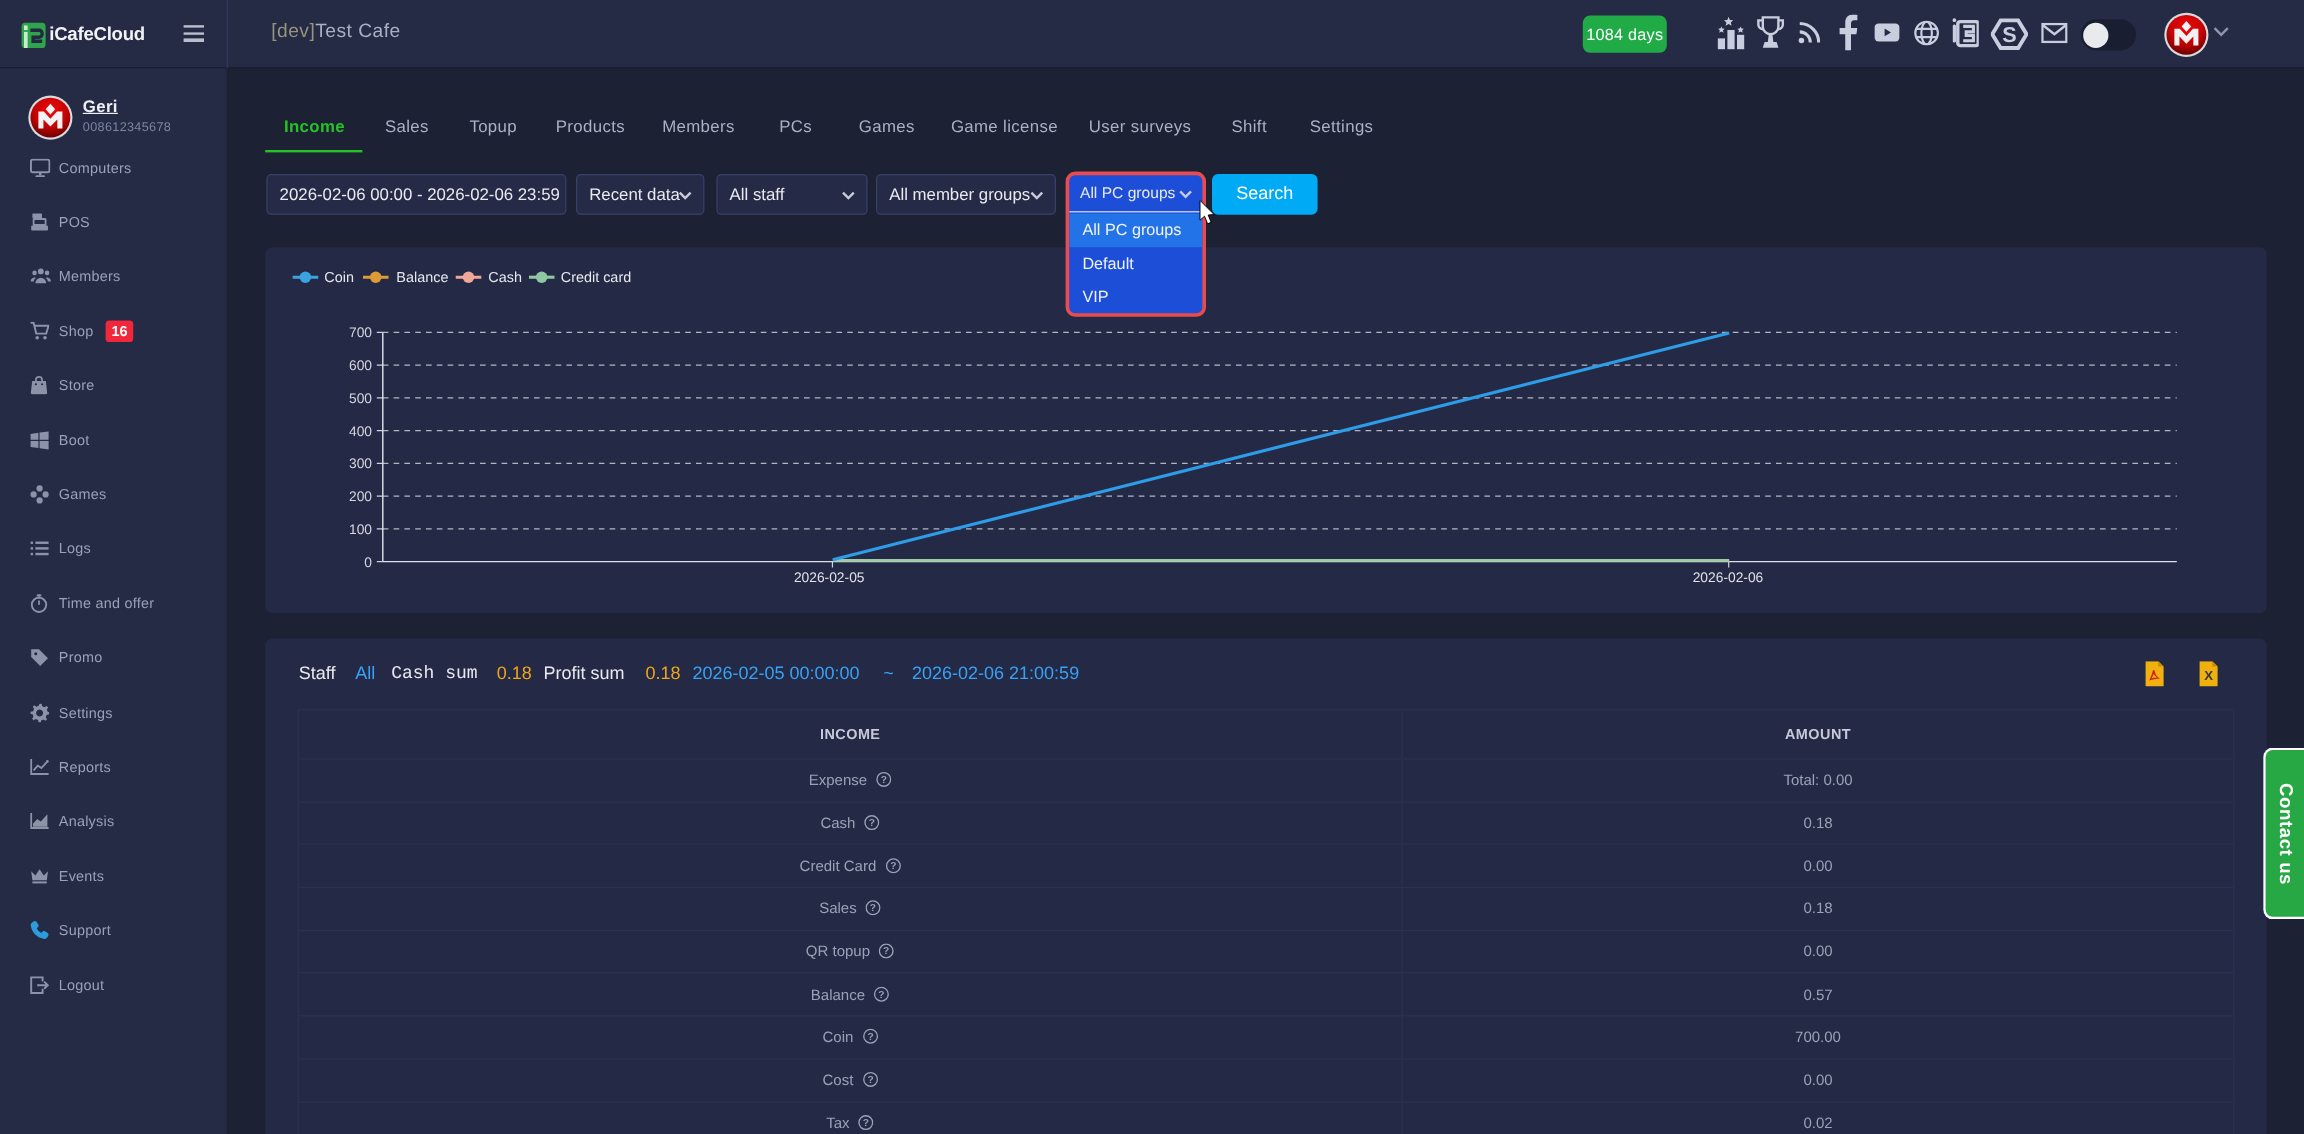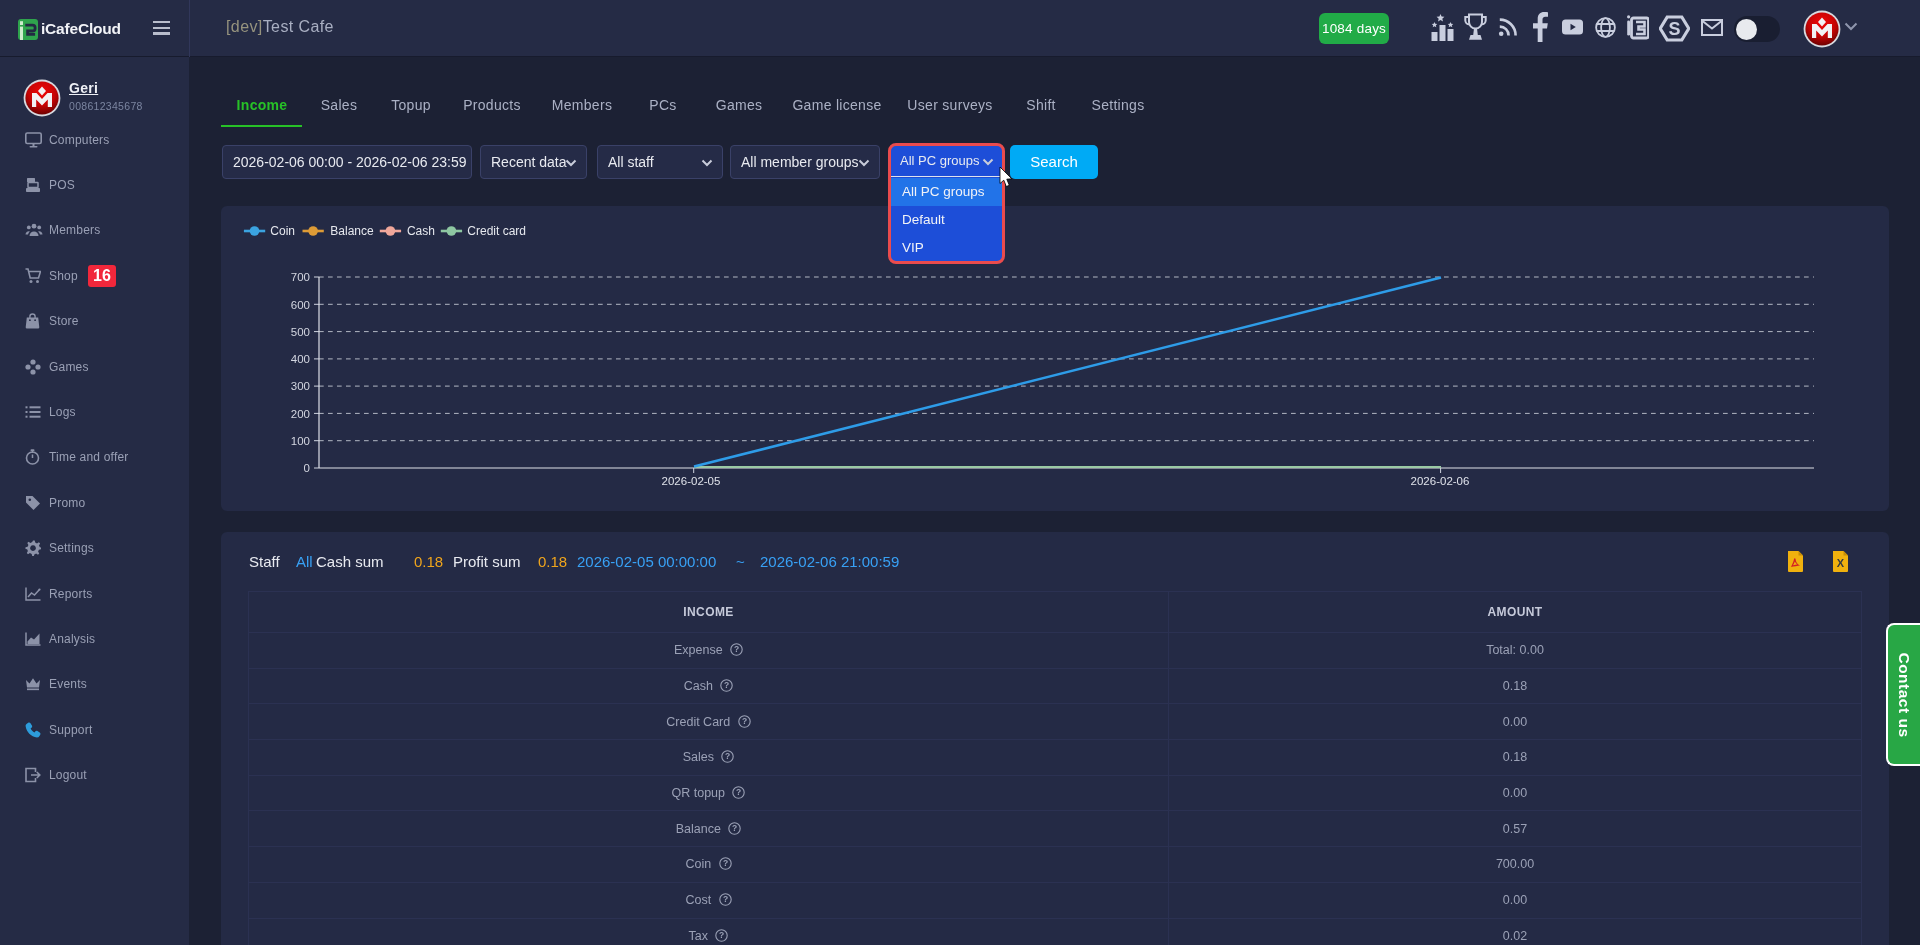--- a/index.html
+++ b/index.html
@@ -21,21 +21,21 @@
 #chev { position:absolute; left:1844px; top:22px; }
 
 #sidebar { position:absolute; left:0; top:57px; width:189px; height:888px; background:#252b45; }
 #prof-av { position:absolute; left:23px; top:22px; }
 #prof-name { position:absolute; left:69px; top:23px; font-size:14px; font-weight:bold; color:#eef0f5; letter-spacing:0.3px;text-decoration:underline; }
 #prof-num { position:absolute; left:69px; top:43px; font-size:10.5px; color:#7b85a0; letter-spacing:0.3px; }
 #menu { position:absolute; left:0; top:60px; width:189px; }
 .mi { position:relative; height:45.4px; }
 .mi svg { position:absolute; left:25px; top:50%; transform:translateY(-50%); }
 .mi .lbl { position:absolute; left:49px; top:50%; transform:translateY(-50%); font-size:12px; color:#9aa0b5; letter-spacing:0.2px; }
-.badge16 { position:absolute; left:88px; top:50%; transform:translateY(-50%); background:#f1273b; color:#fff; font-size:16px; font-weight:bold; border-radius:3px; padding:2px 5px; }
+.badge16 { position:absolute; left:88px; top:50%; transform:translateY(-50%); background:#f1273b; color:#fff; font-size:12px; font-weight:bold; border-radius:3px; padding:2px 5px; }
 
 #main { position:absolute; left:189px; top:57px; width:1731px; height:888px; background:#1c2134; }
 
 #tabs { position:absolute; left:221px; top:88px; height:40px; }
 .tab { position:absolute; top:0; font-size:14px; color:#abb1c5; letter-spacing:0.3px; white-space:nowrap; transform:translateX(-50%); line-height:34px; }
 .tab.active { color:#27c127; font-weight:bold; }
 #tabline { position:absolute; left:221px; top:125px; width:81px; height:2px; background:#27c127; }
 
 .fld { position:absolute; top:145px; height:34px; background:#252b47; border:1px solid #3a4168; border-radius:4px; color:#e8eaf0; font-size:14px; line-height:32px; white-space:nowrap; }
 .fld .tx { padding-left:10px; }
@@ -207,20 +207,29 @@
         <span class="badge16">16</span>
       </div>
 <div class="mi">
         <svg width="15" height="16" viewBox="0 0 15 16">
           <path d="M1.8 4.5 L13.2 4.5 L14.3 14.2 a1.3 1.3 0 0 1 -1.3 1.4 L2 15.6 a1.3 1.3 0 0 1 -1.3 -1.4 Z" fill="#8c92a8"></path>
           <path d="M4.9 6.5 L4.9 3.6 a2.6 2.6 0 0 1 5.2 0 L10.1 6.5" fill="none" stroke="#8c92a8" stroke-width="1.4"></path>
           <circle cx="4.9" cy="7.2" r="0.9" fill="#252b45"></circle>
           <circle cx="10.1" cy="7.2" r="0.9" fill="#252b45"></circle>
         </svg>
         <span class="lbl">Store</span>
+      </div>
+<div class="mi">
+        <svg width="16" height="16" viewBox="0 0 16 16">
+          <path d="M0.5 2.6 L7 1.7 L7 7.5 L0.5 7.5 Z" fill="#8c92a8"></path>
+          <path d="M8 1.5 L15.5 0.5 L15.5 7.5 L8 7.5 Z" fill="#8c92a8"></path>
+          <path d="M0.5 8.5 L7 8.5 L7 14.3 L0.5 13.4 Z" fill="#8c92a8"></path>
+          <path d="M8 8.5 L15.5 8.5 L15.5 15.5 L8 14.5 Z" fill="#8c92a8"></path>
+        </svg>
+        <span class="lbl">Boot</span>
       </div>
 <div class="mi">
         <svg width="16" height="16" viewBox="0 0 16 16">
           <circle cx="8" cy="3" r="2.6" fill="#8c92a8"></circle>
           <circle cx="8" cy="13" r="2.6" fill="#8c92a8"></circle>
           <circle cx="3" cy="8" r="2.6" fill="#8c92a8"></circle>
           <circle cx="13" cy="8" r="2.6" fill="#8c92a8"></circle>
         </svg>
         <span class="lbl">Games</span>
       </div>
@@ -375,21 +384,21 @@
       <line x1="1219.6" y1="262" x2="1219.6" y2="267" stroke="#cfd3df" stroke-width="1"></line>
 <line x1="473" y1="261" x2="1220" y2="261" stroke="#9bcaa5" stroke-width="2.2"></line>
 <line x1="473" y1="260.5" x2="1220" y2="71.5" stroke="#2e9ce8" stroke-width="2.6"></line>
 <text x="470" y="279" text-anchor="middle" font-size="11.5" fill="#dfe2ea">2026-02-05</text>
 <text x="1219" y="279" text-anchor="middle" font-size="11.5" fill="#dfe2ea">2026-02-06</text>
 </svg></div>
 <div id="botpanel">
   <div id="staffrow">
       <span style="left:28px;">Staff</span>
       <span class="bl" style="left:75px;">All</span>
-      <span style="left:95px;">Cash sum</span>
+      <span style="left:105px;font-family:Liberation Mono, monospace;">Cash sum</span>
       <span class="or" style="left:193px;">0.18</span>
       <span style="left:232px;">Profit sum</span>
       <span class="or" style="left:317px;">0.18</span>
       <span class="bl" style="left:356px;">2026-02-05 00:00:00</span>
       <span class="bl" style="left:515px;">~</span>
       <span class="bl" style="left:539px;">2026-02-06 21:00:59</span>
     </div>
   <div style="position:absolute; left:1566px; top:19px;"><svg width="17" height="21" viewBox="0 0 17 21">
         <path d="M1 0 L11.5 0 L16 4.5 L16 20 a1 1 0 0 1 -1 1 L2 21 a1 1 0 0 1 -1 -1 Z" fill="#f0b10e"></path>
         <path d="M11.5 0 L16 4.5 L11.5 4.5 Z" fill="#c78d06"></path>

